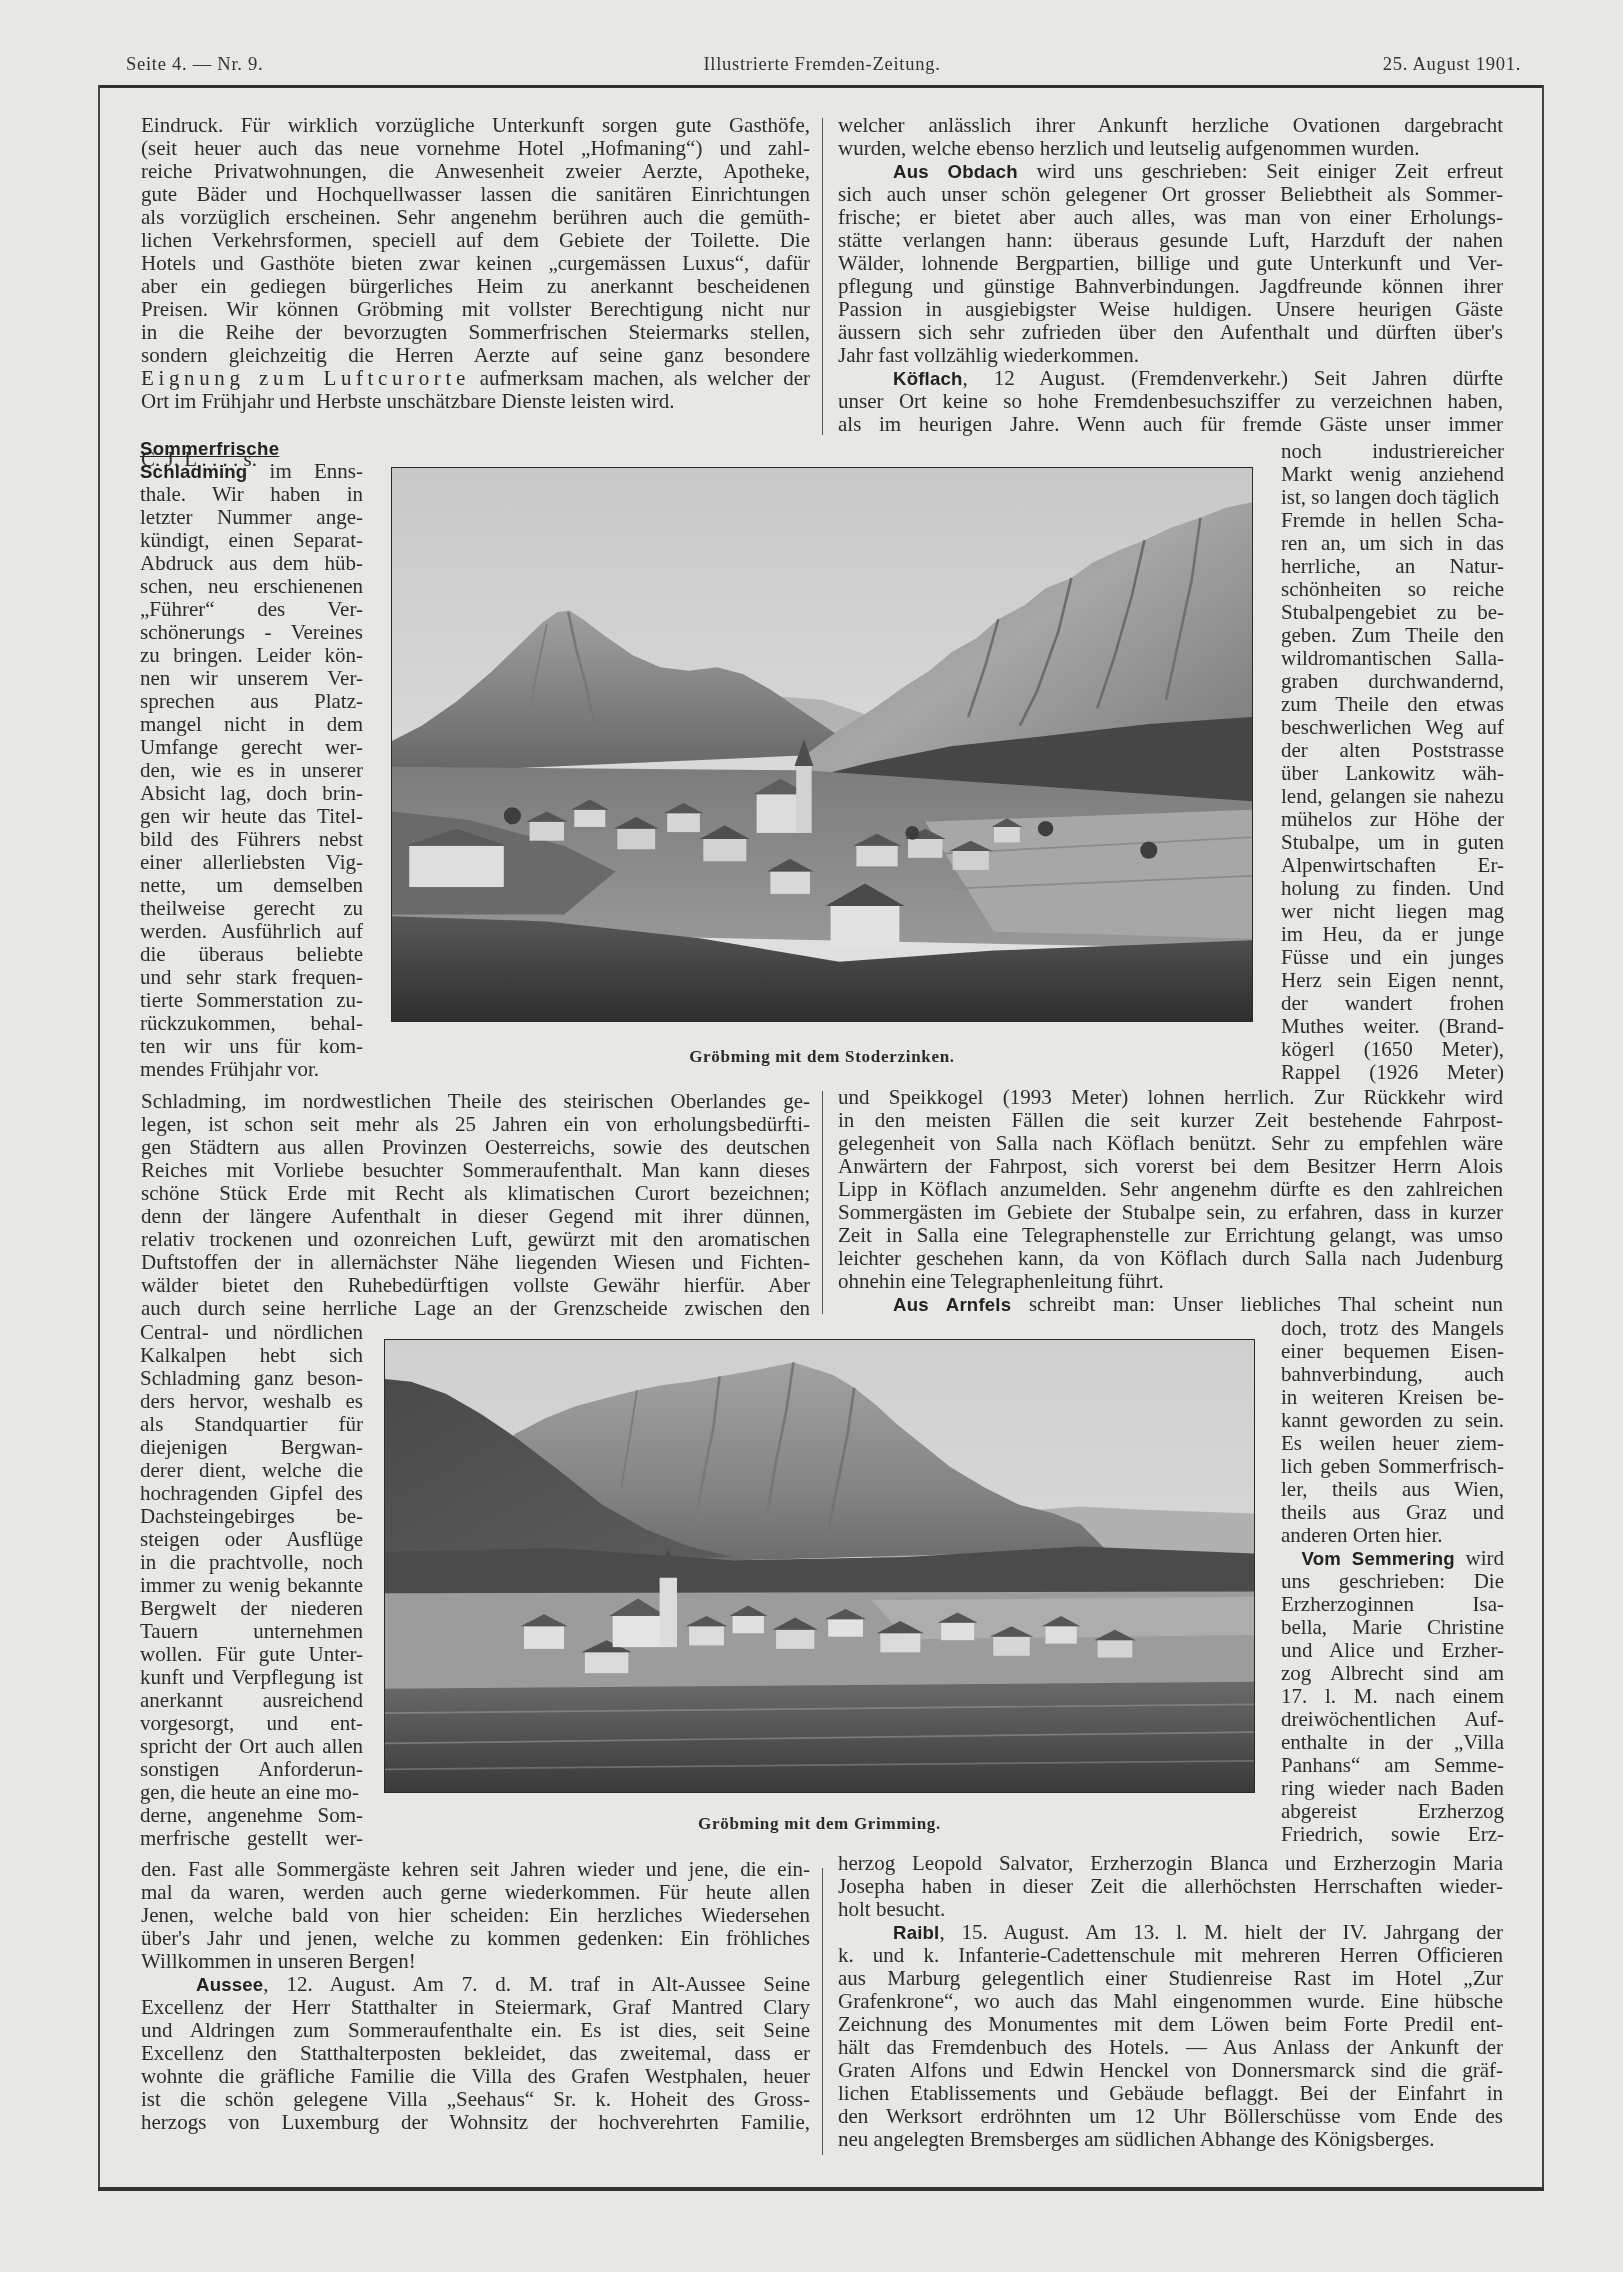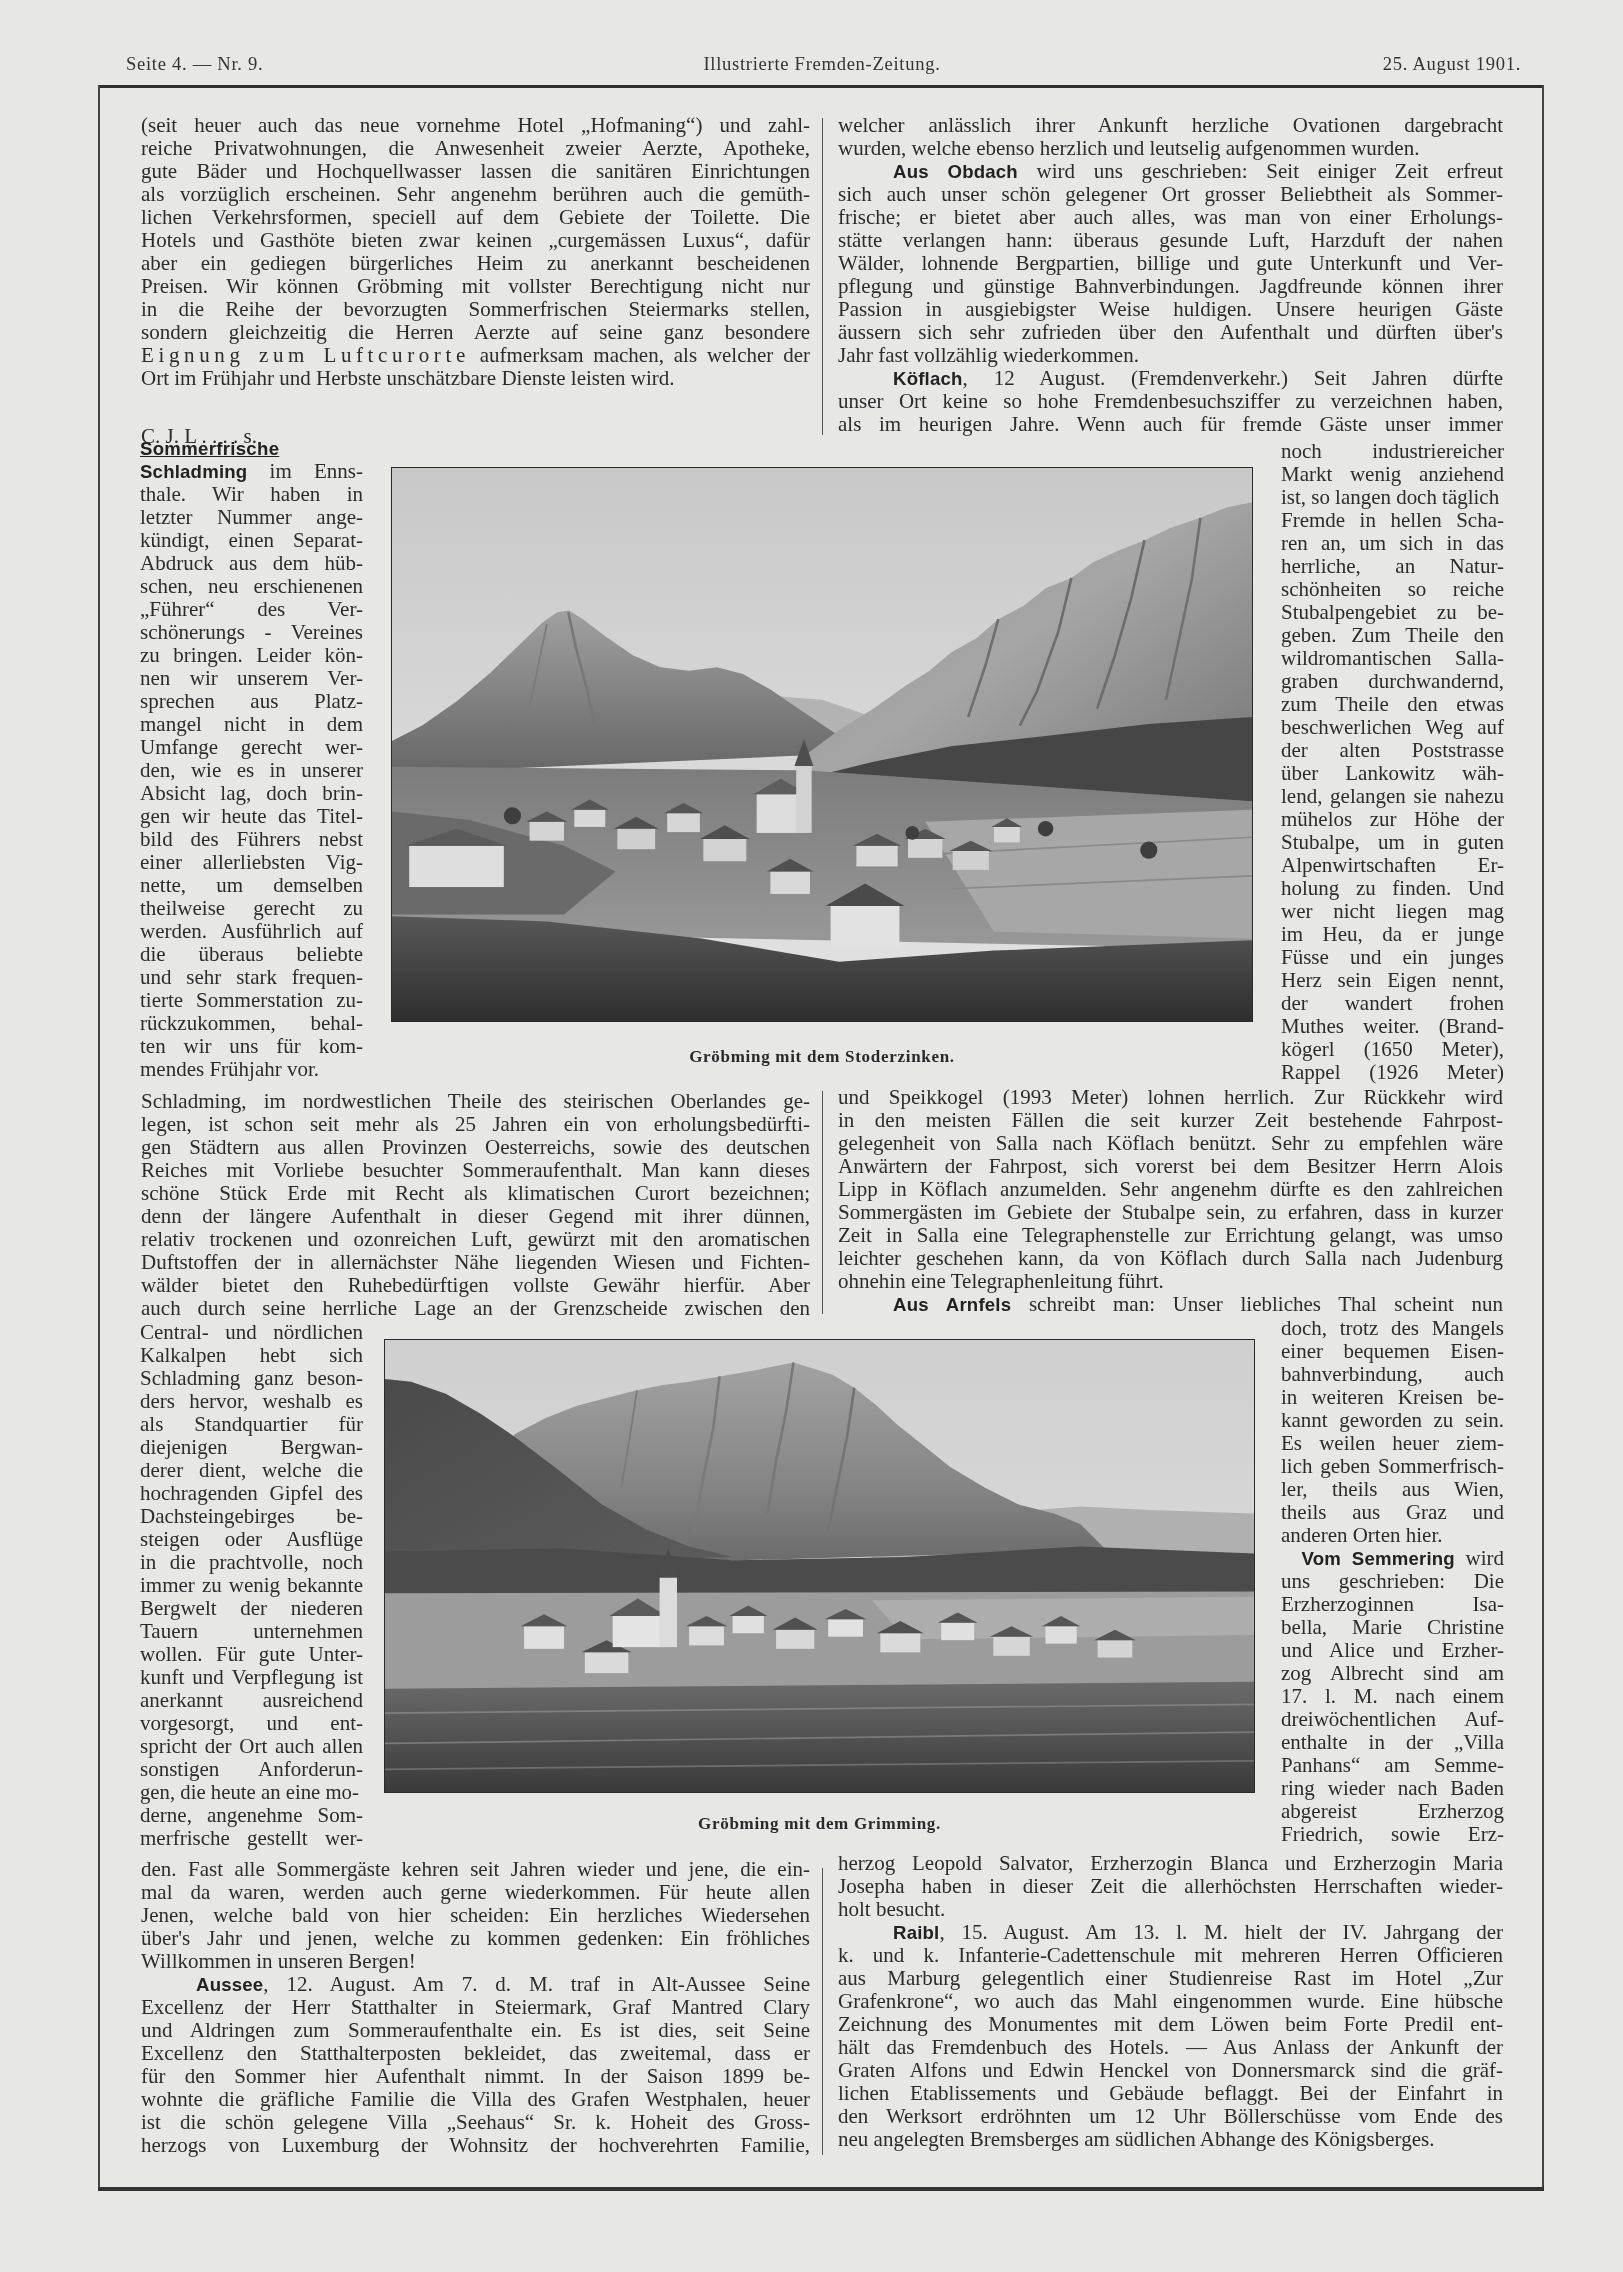--- a/index.html
+++ b/index.html
@@ -50,20 +50,21 @@
   <div class="frame-l"></div>
   <div class="frame-r"></div>
   <div class="rule-bot"></div>
 
   <div class="divider" style="top:118px;height:317px;"></div>
   <div class="divider" style="top:1091px;height:223px;"></div>
   <div class="divider" style="top:1868px;height:287px;"></div>
 
   <div class="blk wide b-tl" style="left:141px;top:114px;width:669px;">
       <div class="para">
+        <div class="ln j"><span class="ln-in"><span>Eindruck. Für wirklich vorzügliche Unterkunft sorgen gute Gasthöfe,</span></span></div>
         <div class="ln j"><span class="ln-in"><span>(seit heuer auch das neue vornehme Hotel „Hofmaning“) und zahl-</span></span></div>
         <div class="ln j"><span class="ln-in"><span>reiche Privatwohnungen, die Anwesenheit zweier Aerzte, Apotheke,</span></span></div>
         <div class="ln j"><span class="ln-in"><span>gute Bäder und Hochquellwasser lassen die sanitären Einrichtungen</span></span></div>
         <div class="ln j"><span class="ln-in"><span>als vorzüglich erscheinen. Sehr angenehm berühren auch die gemüth-</span></span></div>
         <div class="ln j"><span class="ln-in"><span>lichen Verkehrsformen, speciell auf dem Gebiete der Toilette. Die</span></span></div>
         <div class="ln j"><span class="ln-in"><span>Hotels und Gasthöte bieten zwar keinen „curgemässen Luxus“, dafür</span></span></div>
         <div class="ln j"><span class="ln-in"><span>aber ein gediegen bürgerliches Heim zu anerkannt bescheidenen</span></span></div>
         <div class="ln j"><span class="ln-in"><span>Preisen. Wir können Gröbming mit vollster Berechtigung nicht nur</span></span></div>
         <div class="ln j"><span class="ln-in"><span>in die Reihe der bevorzugten Sommerfrischen Steiermarks stellen,</span></span></div>
         <div class="ln j"><span class="ln-in"><span>sondern gleichzeitig die Herren Aerzte auf seine ganz besondere</span></span></div>
@@ -250,21 +251,20 @@
         <div class="ln j"><span class="ln-in"><span>mal da waren, werden auch gerne wiederkommen. Für heute allen</span></span></div>
         <div class="ln j"><span class="ln-in"><span>Jenen, welche bald von hier scheiden: Ein herzliches Wiedersehen</span></span></div>
         <div class="ln j"><span class="ln-in"><span>über's Jahr und jenen, welche zu kommen gedenken: Ein fröhliches</span></span></div>
         <div class="ln"><span class="ln-in"><span>Willkommen in unseren Bergen!</span></span></div>
       </div>
       <div class="para">
         <div class="ln j lead-line"><span class="ln-in"><span class="lead">Aussee</span><span>, 12. August. Am 7. d. M. traf in Alt-Aussee Seine</span></span></div>
         <div class="ln j"><span class="ln-in"><span>Excellenz der Herr Statthalter in Steiermark, Graf Mantred Clary</span></span></div>
         <div class="ln j"><span class="ln-in"><span>und Aldringen zum Sommeraufenthalte ein. Es ist dies, seit Seine</span></span></div>
         <div class="ln j"><span class="ln-in"><span>Excellenz den Statthalterposten bekleidet, das zweitemal, dass er</span></span></div>
-        <div class="ln j"><span class="ln-in"><span>für den Sommer hier Aufenthalt nimmt. In der Saison 1899 be-</span></span></div>
         <div class="ln j"><span class="ln-in"><span>wohnte die gräfliche Familie die Villa des Grafen Westphalen, heuer</span></span></div>
         <div class="ln j"><span class="ln-in"><span>ist die schön gelegene Villa „Seehaus“ Sr. k. Hoheit des Gross-</span></span></div>
         <div class="ln j"><span class="ln-in"><span>herzogs von Luxemburg der Wohnsitz der hochverehrten Familie,</span></span></div>
       </div>
     </div>
   <div class="blk wide b-rfb" style="left:838px;top:1852px;width:665px;">
       <div class="para">
         <div class="ln j"><span class="ln-in"><span>herzog Leopold Salvator, Erzherzogin Blanca und Erzherzogin Maria</span></span></div>
         <div class="ln j"><span class="ln-in"><span>Josepha haben in dieser Zeit die allerhöchsten Herrschaften wieder-</span></span></div>
         <div class="ln"><span class="ln-in"><span>holt besucht.</span></span></div>

